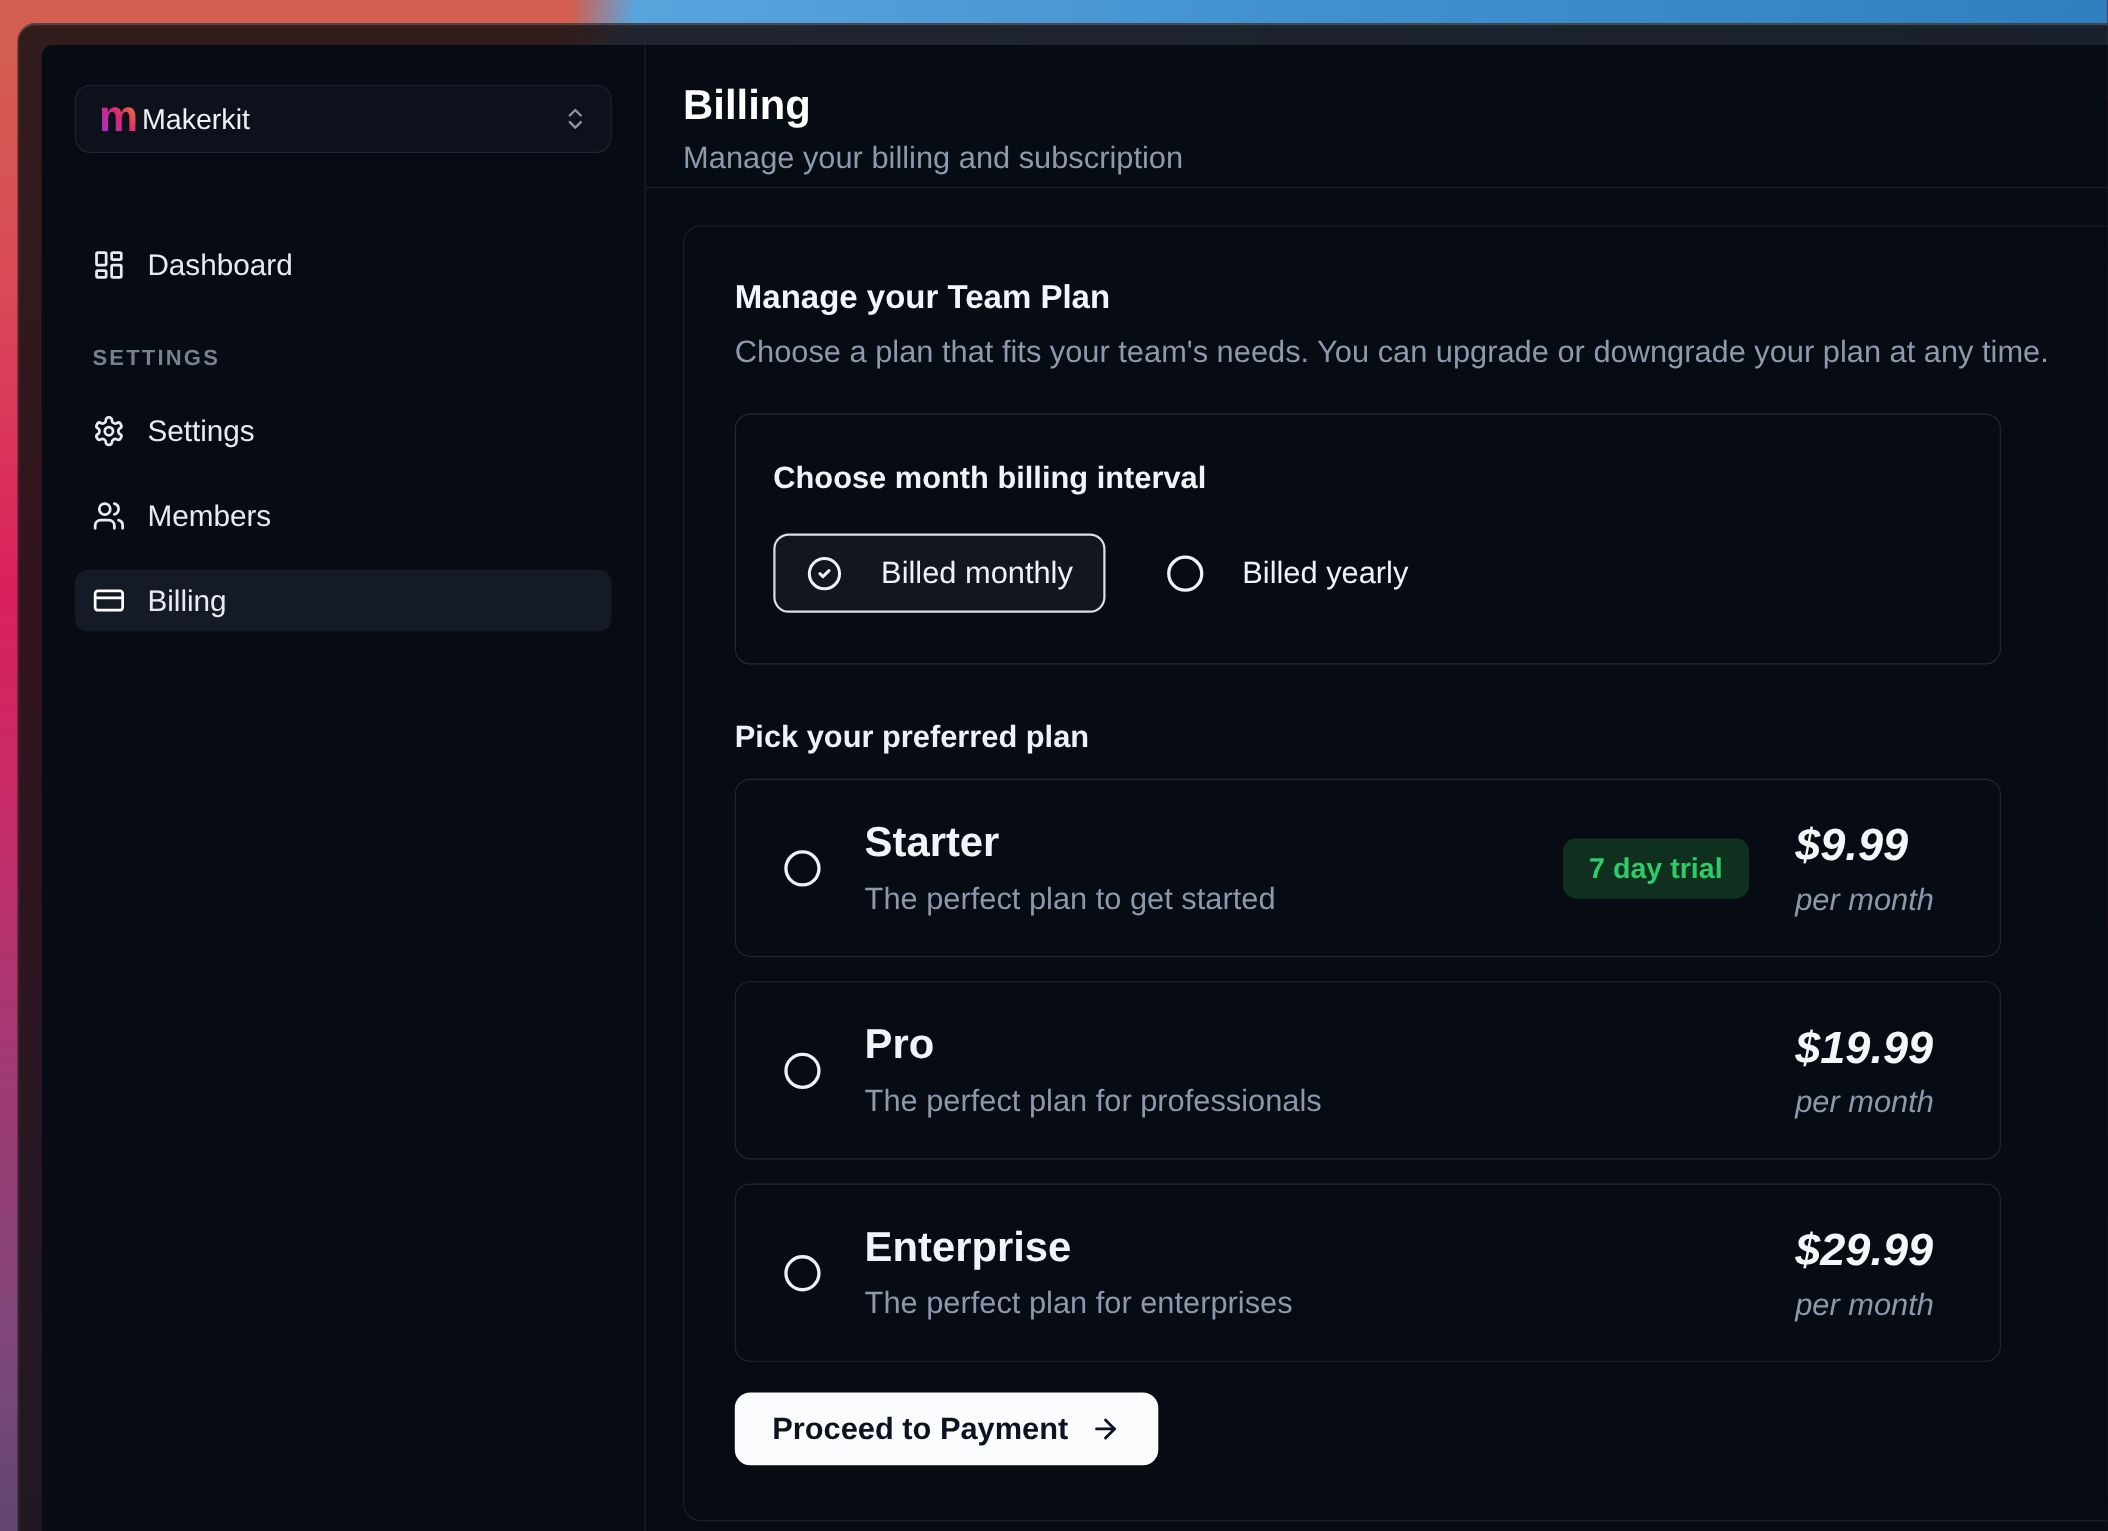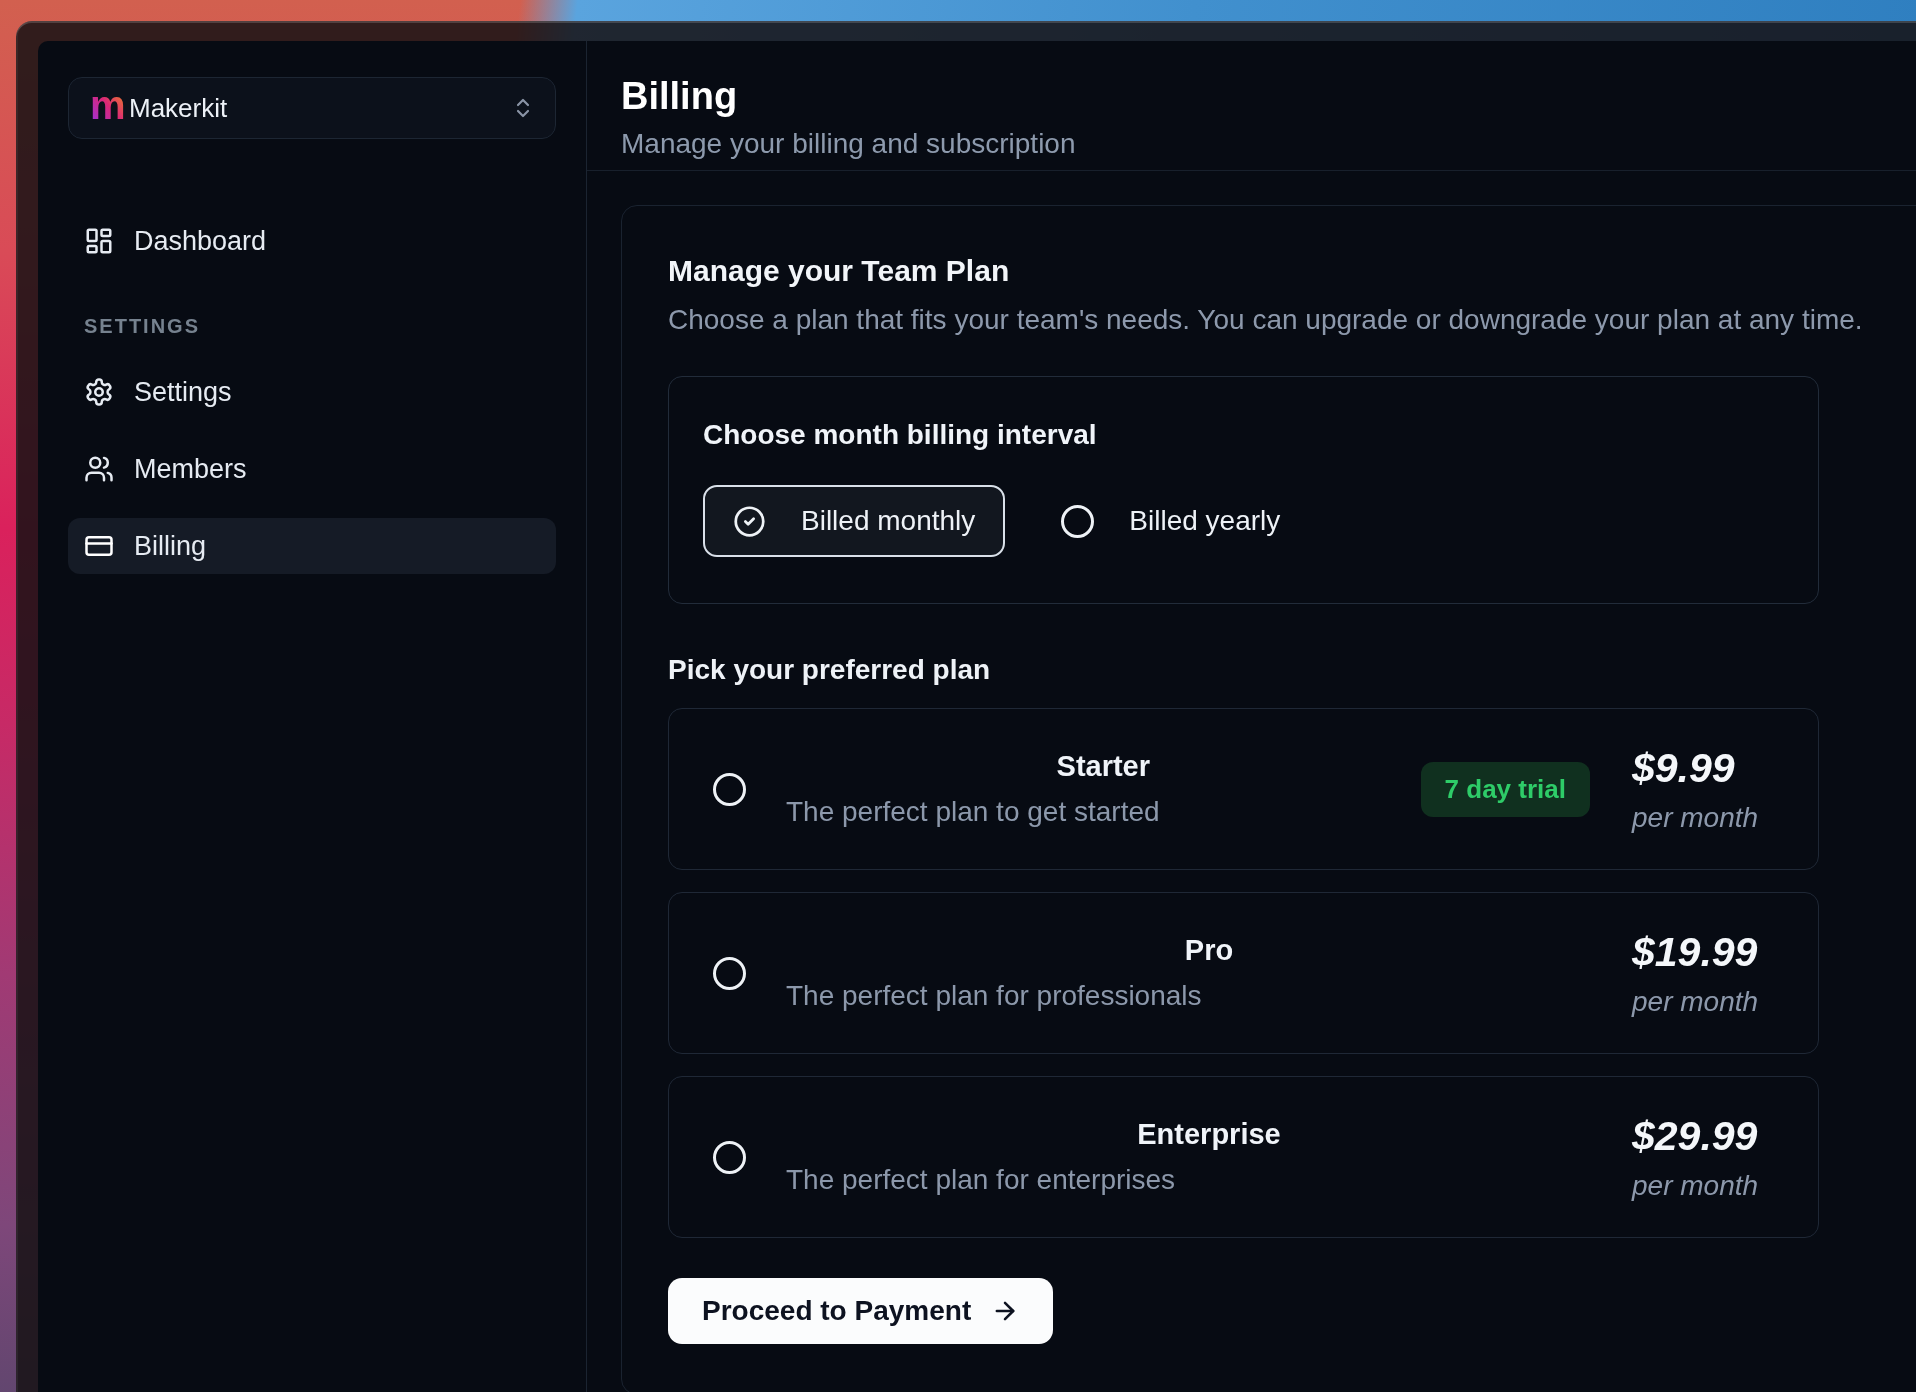--- a/index.html
+++ b/index.html
@@ -93,33 +93,33 @@
   }
   .pick-label { margin-top: 50px; font-size: 28px; font-weight: 600; color: #eef2f7; }
   .plan-row {
     width: 1151px; box-sizing: border-box; height: 162px;
     border: 1px solid #1f2836; border-radius: 14px;
     display: flex; align-items: center;
     padding: 0 36px 0 44px; margin-top: 22px; cursor: pointer;
   }
   .plan-radio { margin-right: 40px; }
   .plan-info { flex: 1; min-width: 0; }
-  .plan-name { font-size: 29px; font-weight: 700; color: #f0f4f9; text-align: center; }
+  .plan-name { font-size: 38px; font-weight: 700; color: #f0f4f9; }
   .plan-desc { margin-top: 13px; font-size: 28px; color: #8c98ab; }
   .trial-badge {
     background: #10301f; color: #2ecc68;
     font-weight: 700; font-size: 26px;
     padding: 12px 24px; border-radius: 12px; margin-right: 42px;
     white-space: nowrap;
   }
   .price-block { text-align: left; min-width: 150px; font-style: italic; }
   .price { font-size: 41px; font-weight: 700; color: #f4f7fa; }
   .period { margin-top: 10px; font-size: 28px; color: #8c98ab; }
   .cta-button {
-    margin-top: 40px; height: 66px;
+    margin-top: 28px; height: 66px;
     background: #fbfcfd; color: #0d1220;
     border: none; border-radius: 14px;
     display: inline-flex; align-items: center; gap: 20px;
     padding: 0 34px; font-size: 28px; font-weight: 600;
     font-family: "Liberation Sans", sans-serif; cursor: pointer;
   }
 </style>
 </head>
 <body>
 

